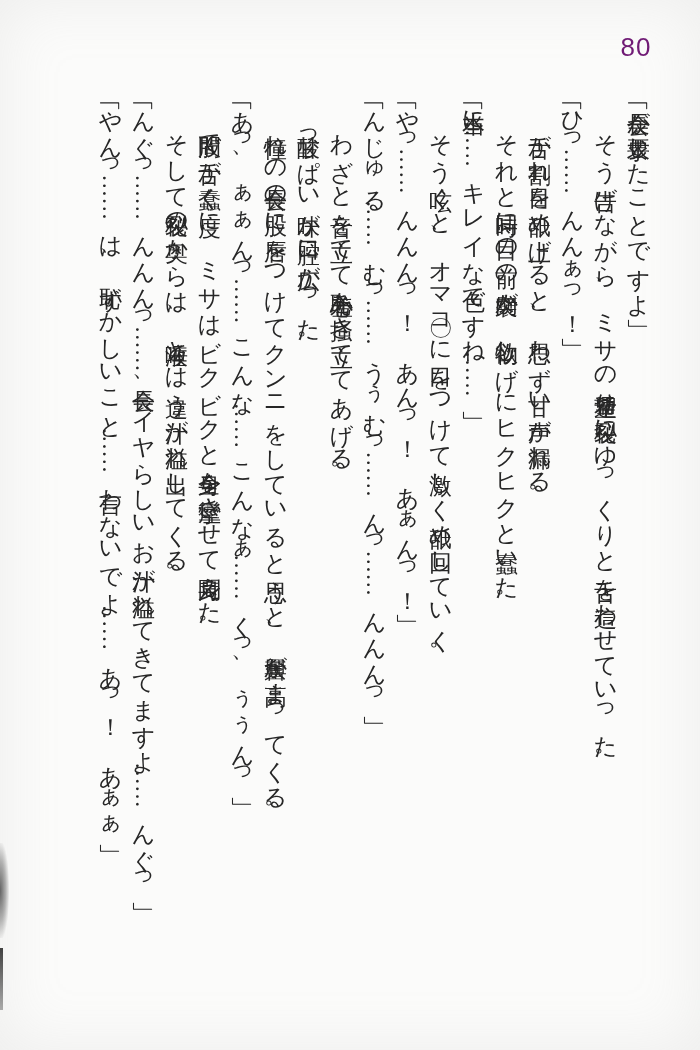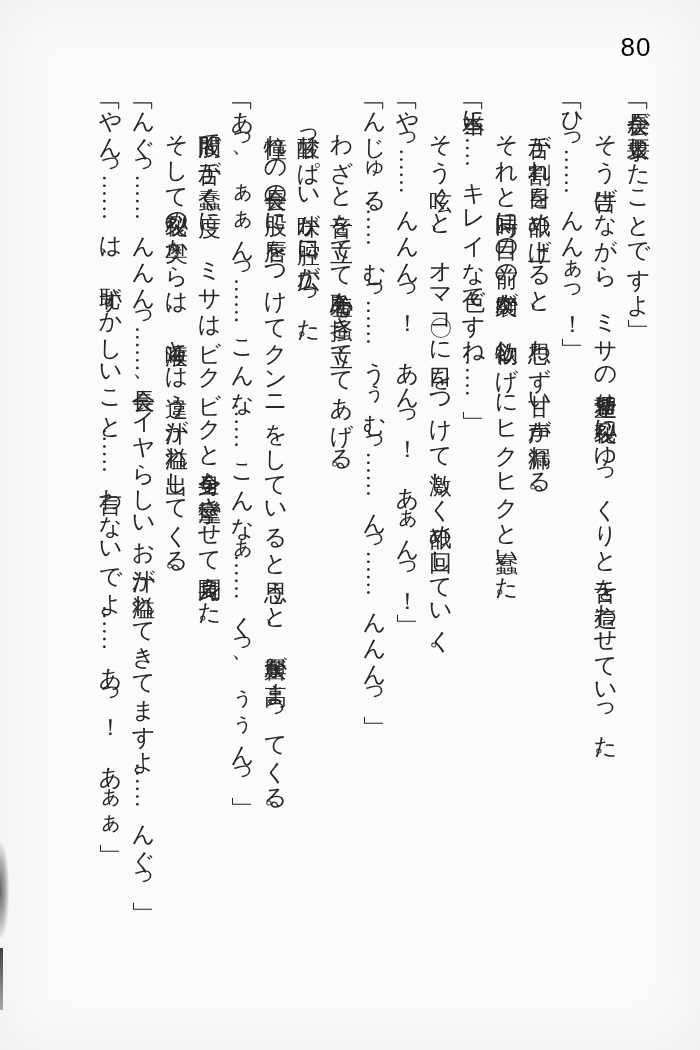--- a/index.html
+++ b/index.html
@@ -16,21 +16,21 @@
     font-family: "Liberation Serif", "DejaVu Serif", serif;
   }
   .page-number {
     position: absolute;
     top: 32px;
     left: 618px;
     width: 36px;
     text-align: center;
     font-family: "Liberation Sans", "DejaVu Sans", sans-serif;
     font-size: 26px;
-    color: #000000;
+    color: #701a75;
     letter-spacing: 1px;
   }
   .text-body {
     position: absolute;
     top: 95px;
     right: 45px;
     width: 566px;
     height: 872px;
     writing-mode: vertical-rl;
     -webkit-writing-mode: vertical-rl;

